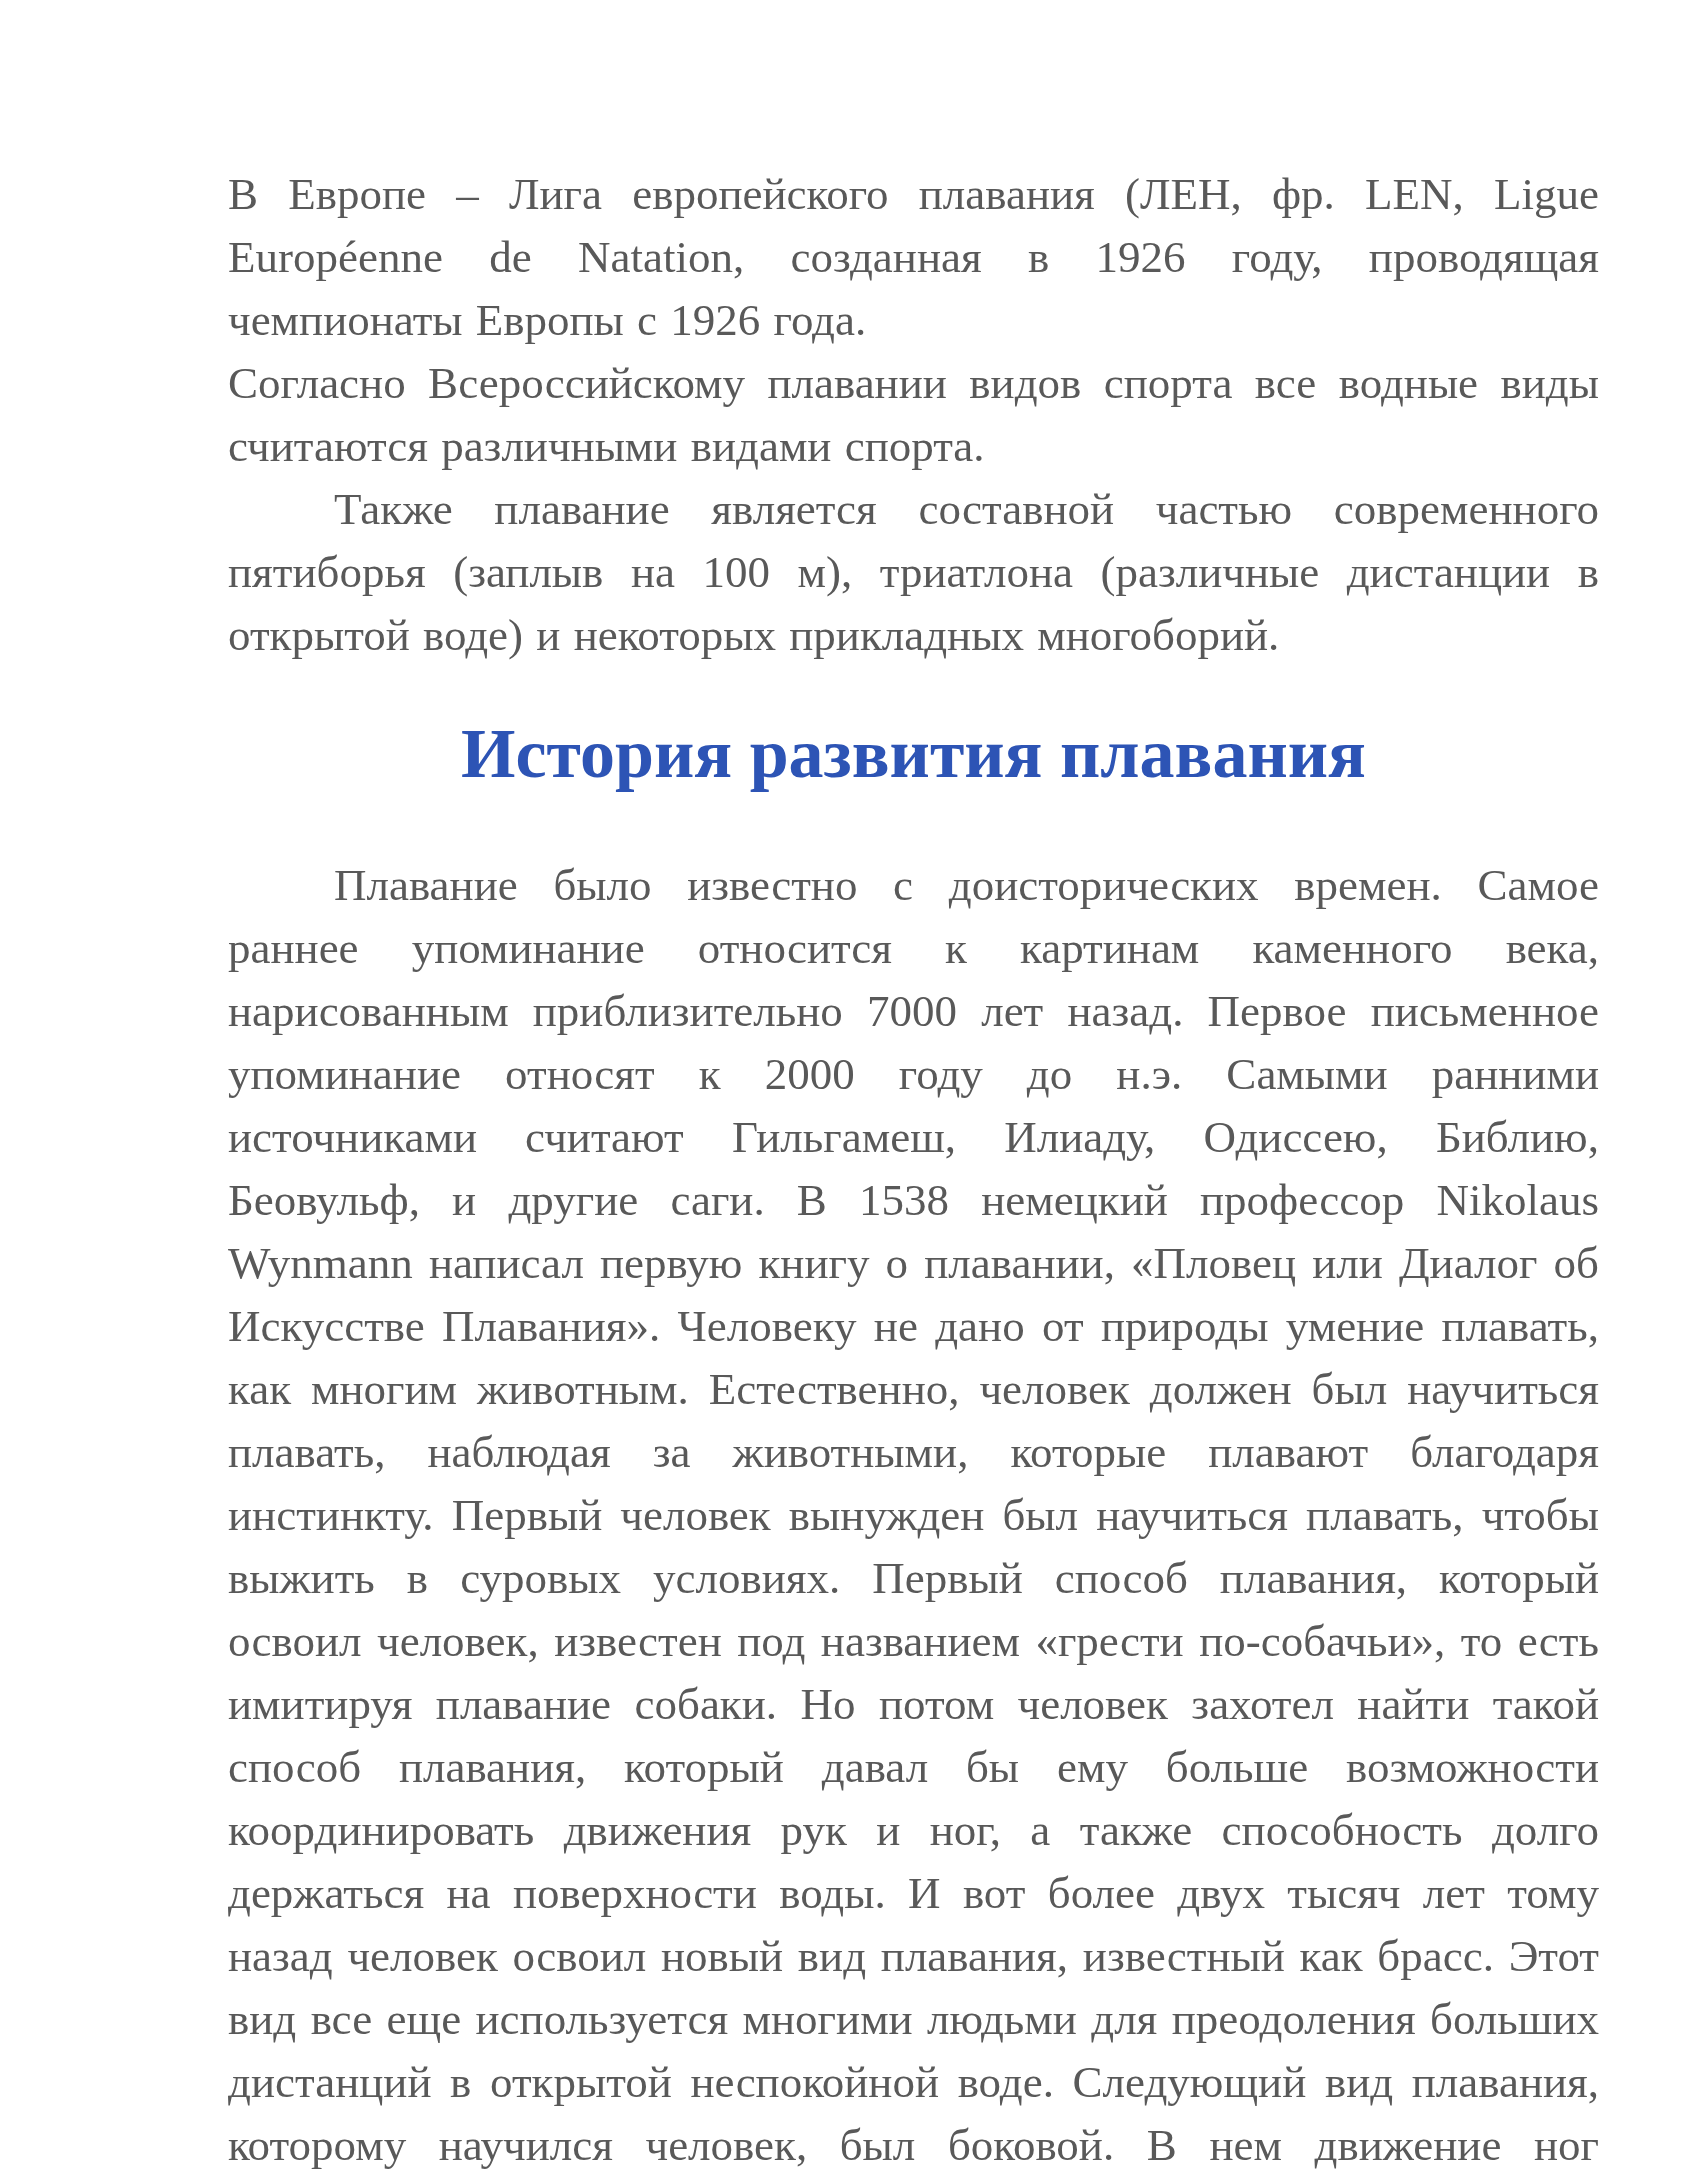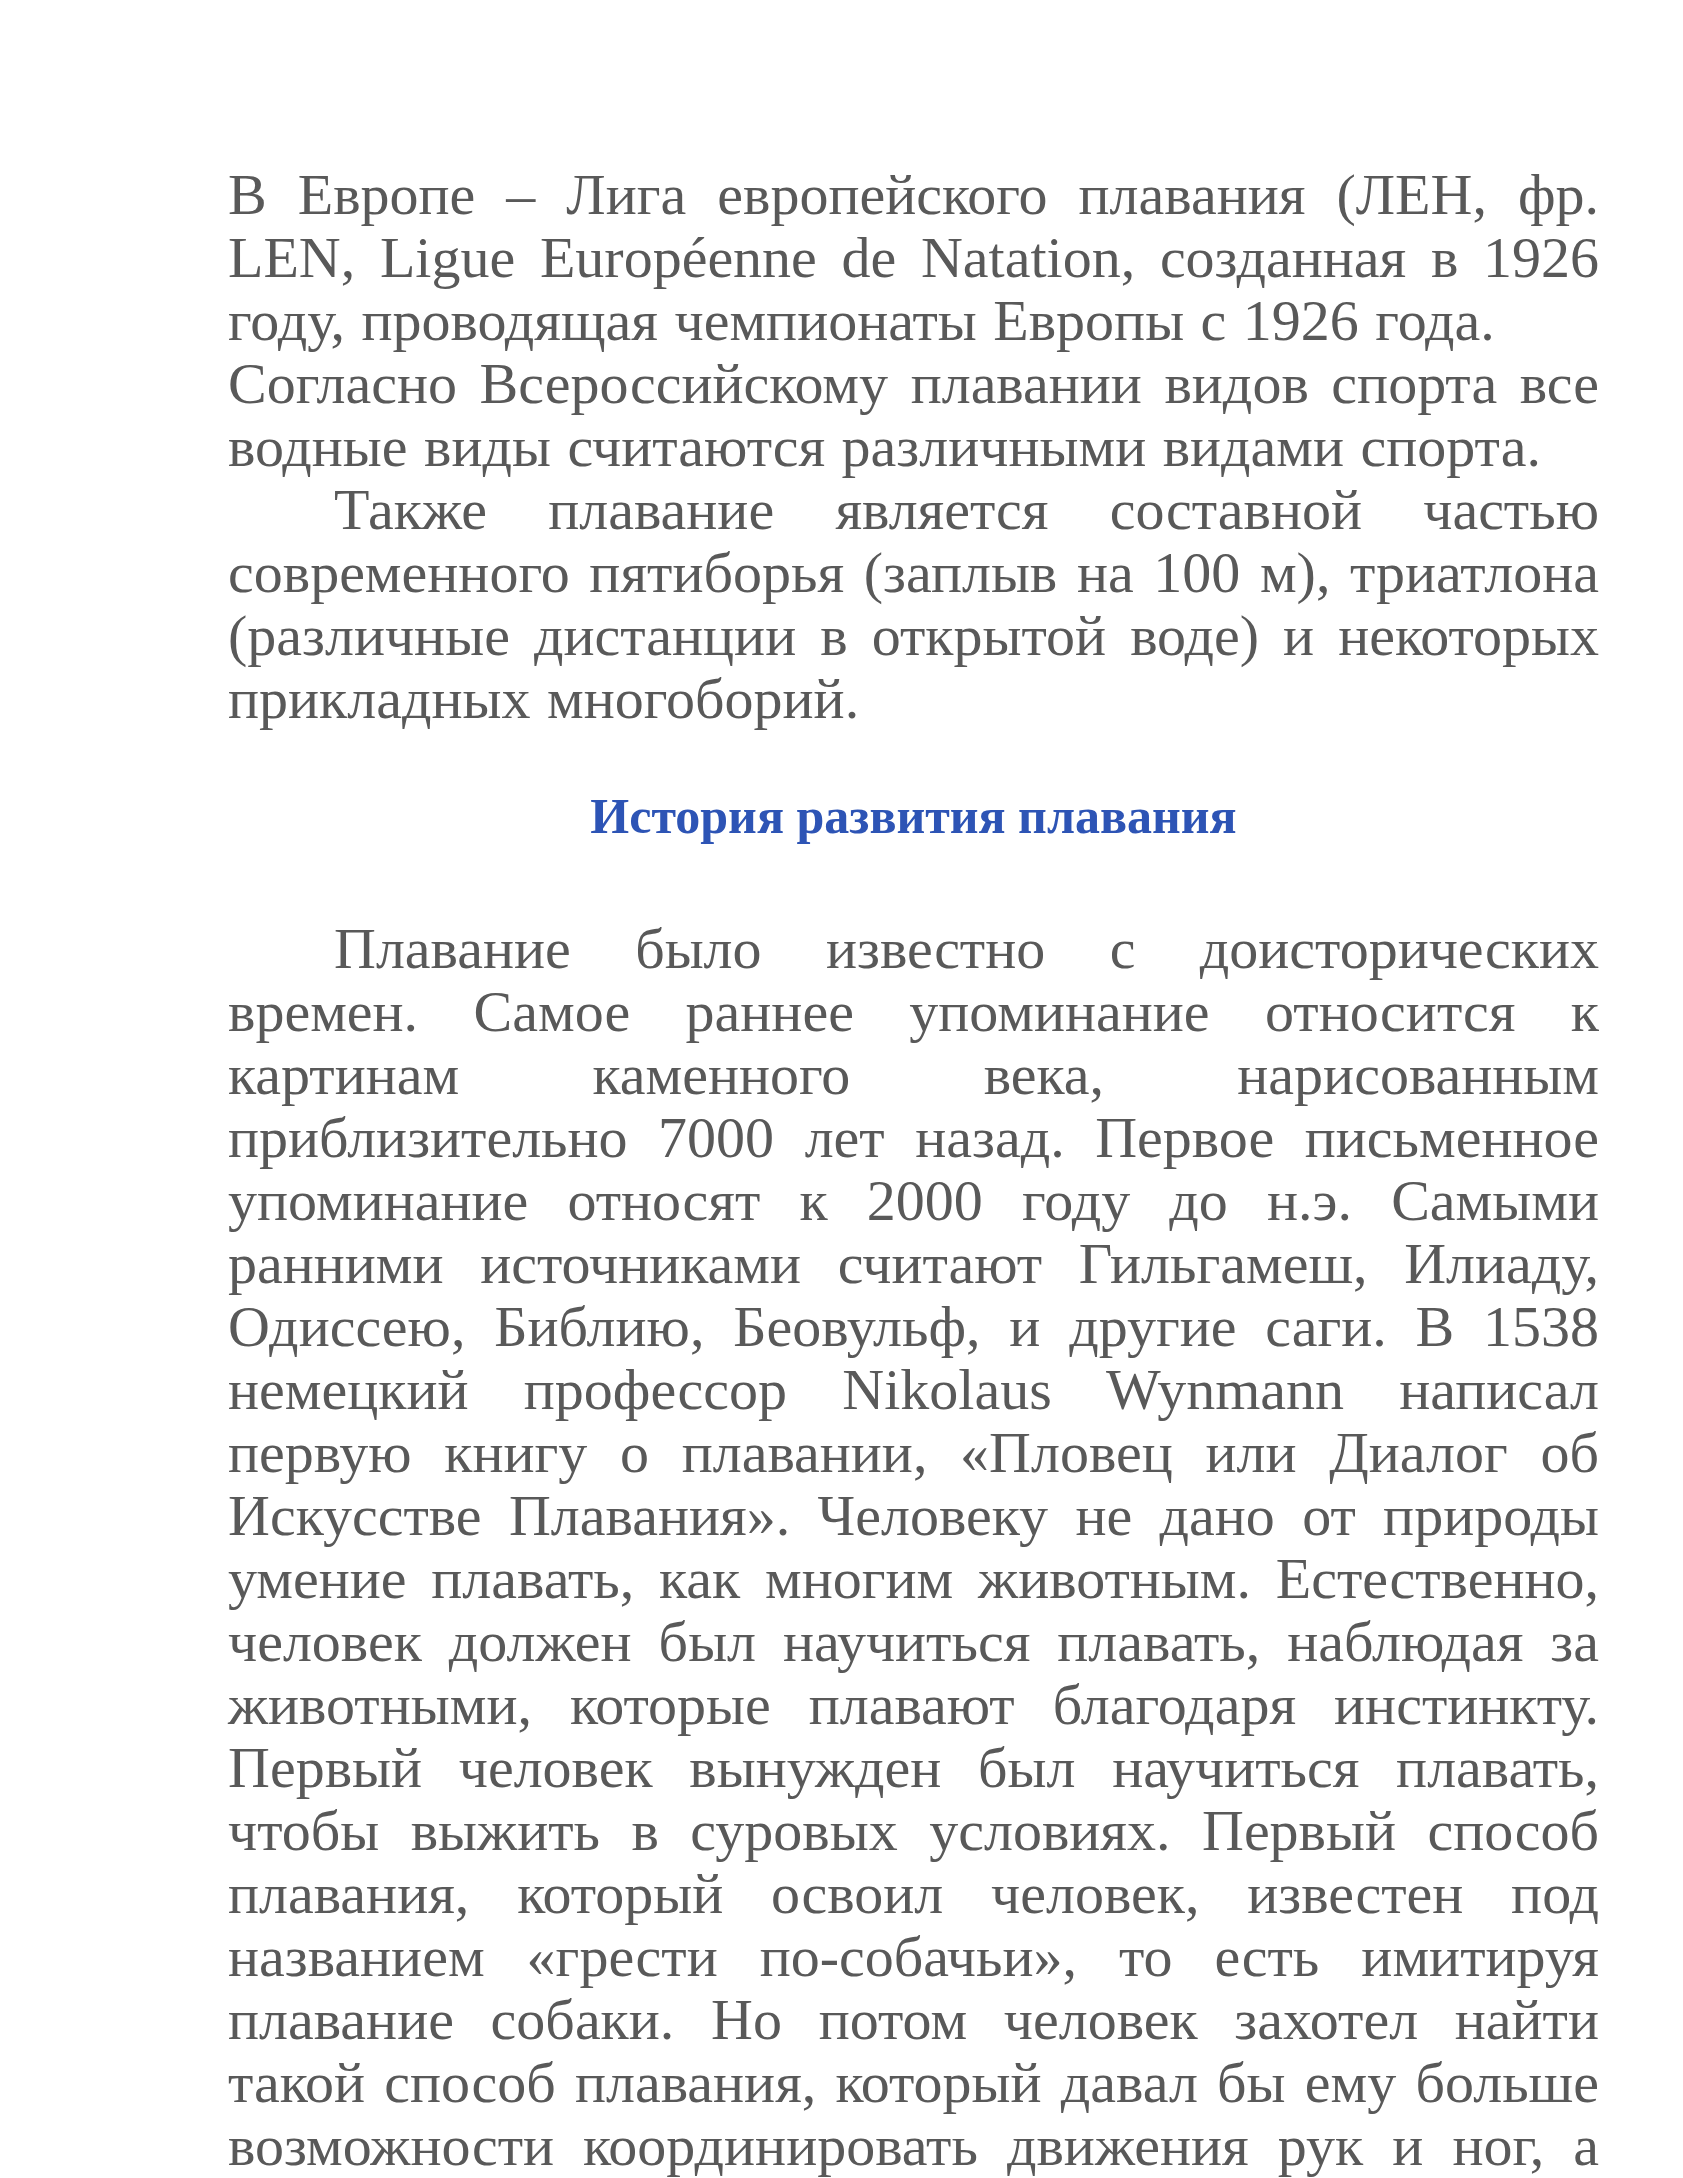--- a/index.html
+++ b/index.html
@@ -15,33 +15,33 @@
   }
   .page {
     box-sizing: border-box;
     width: 1683px;
     height: 2178px;
     padding: 163px 84px 0 228px; 
     background: #ffffff;
   }
   .para {
     margin: 0;
-    font-size: 58px;
+    font-size: 45px;
     line-height: 63px;
     color: var(--body-color, #595959);
     text-align: justify;
     text-align-last: left;
     word-spacing: 2px;
   }
   .para.indent {
     text-indent: 106px;
   }
   .heading {
     margin: 37px 0 51px 0;
-    font-size: 50px;
+    font-size: 70px;
     line-height: 99px;
     font-weight: bold;
     text-align: center;
     color: var(--heading-color, #2d54b5);
     letter-spacing: 0px;
   }
 </style>
 </head>
 <body style="background: rgb(255, 255, 255);">
 

